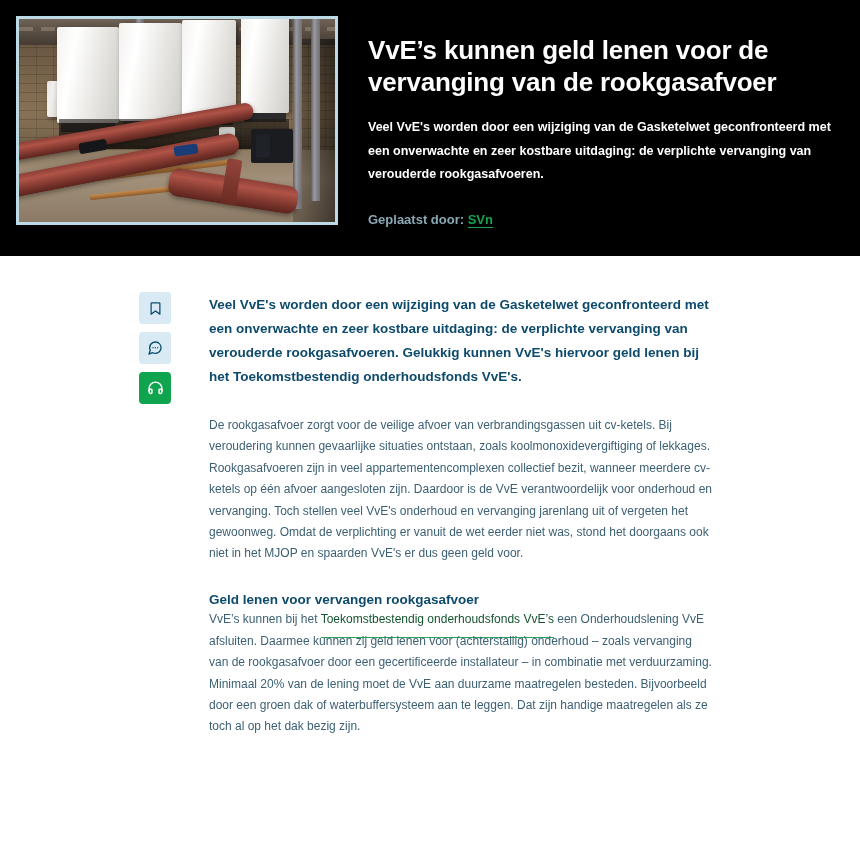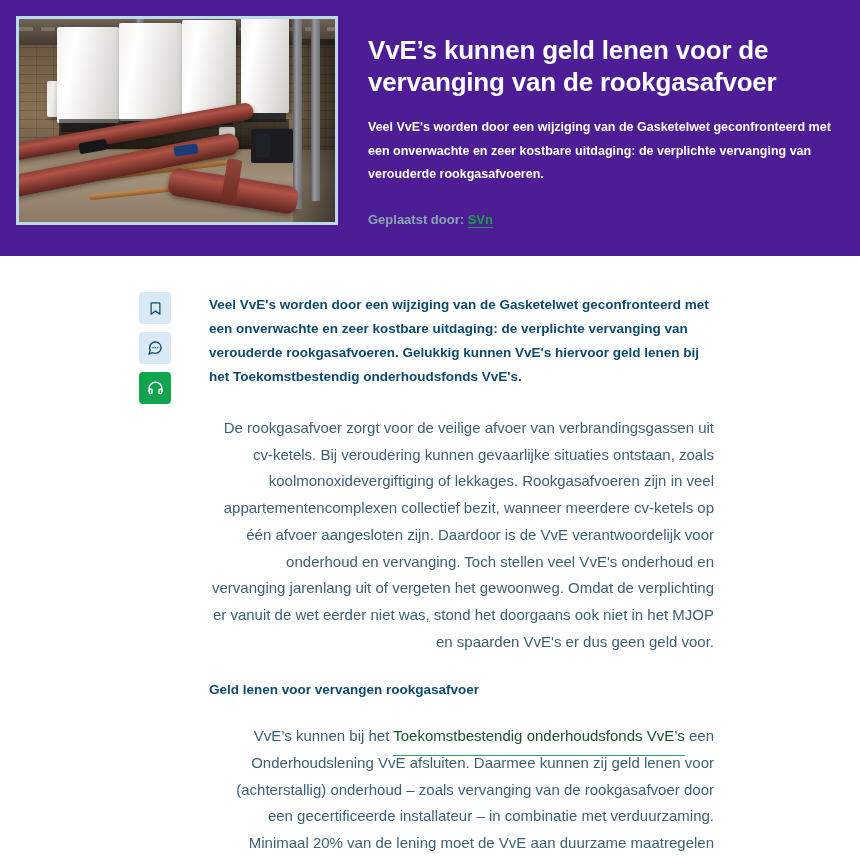--- a/index.html
+++ b/index.html
@@ -13,21 +13,21 @@
 
   body {
     font-family: "Liberation Sans", sans-serif;
     background: #ffffff;
     color: #33596b;
     -webkit-font-smoothing: antialiased;
   }
 
   
   .hero {
-    background: #4c1d95;
+    background: #000000;
     width: 860px;
     height: 256px;
     position: relative;
     display: flex;
     align-items: flex-start;
     padding: 16px 0 0 0;
   }
 
   .hero-image-wrap {
     margin-left: 16px;
@@ -216,32 +216,30 @@
     padding-top: 1px;
   }
   .lead {
     font-size: 13.5px;
     line-height: 1.78;
     font-weight: bold;
     color: #0d4a6b;
     margin-bottom: 26px;
   }
   .para {
-    font-size: 15px;
+    font-size: 12px;
     line-height: 1.78;
     color: #3c6073;
     margin-bottom: 26px;
-    text-align: right;
   }
   .para:last-child { margin-bottom: 0; }
   h2.section-title {
     font-size: 13.5px;
     font-weight: bold;
     color: #0d4a6b;
-    margin-bottom: 23px;
     line-height: 1.4;
   }
   .inline-link {
     color: #14532d;
     text-decoration: none;
     border-bottom: 1.5px solid #2aa35a;
     padding-bottom: 11px;
     cursor: pointer;
   }
 </style>

